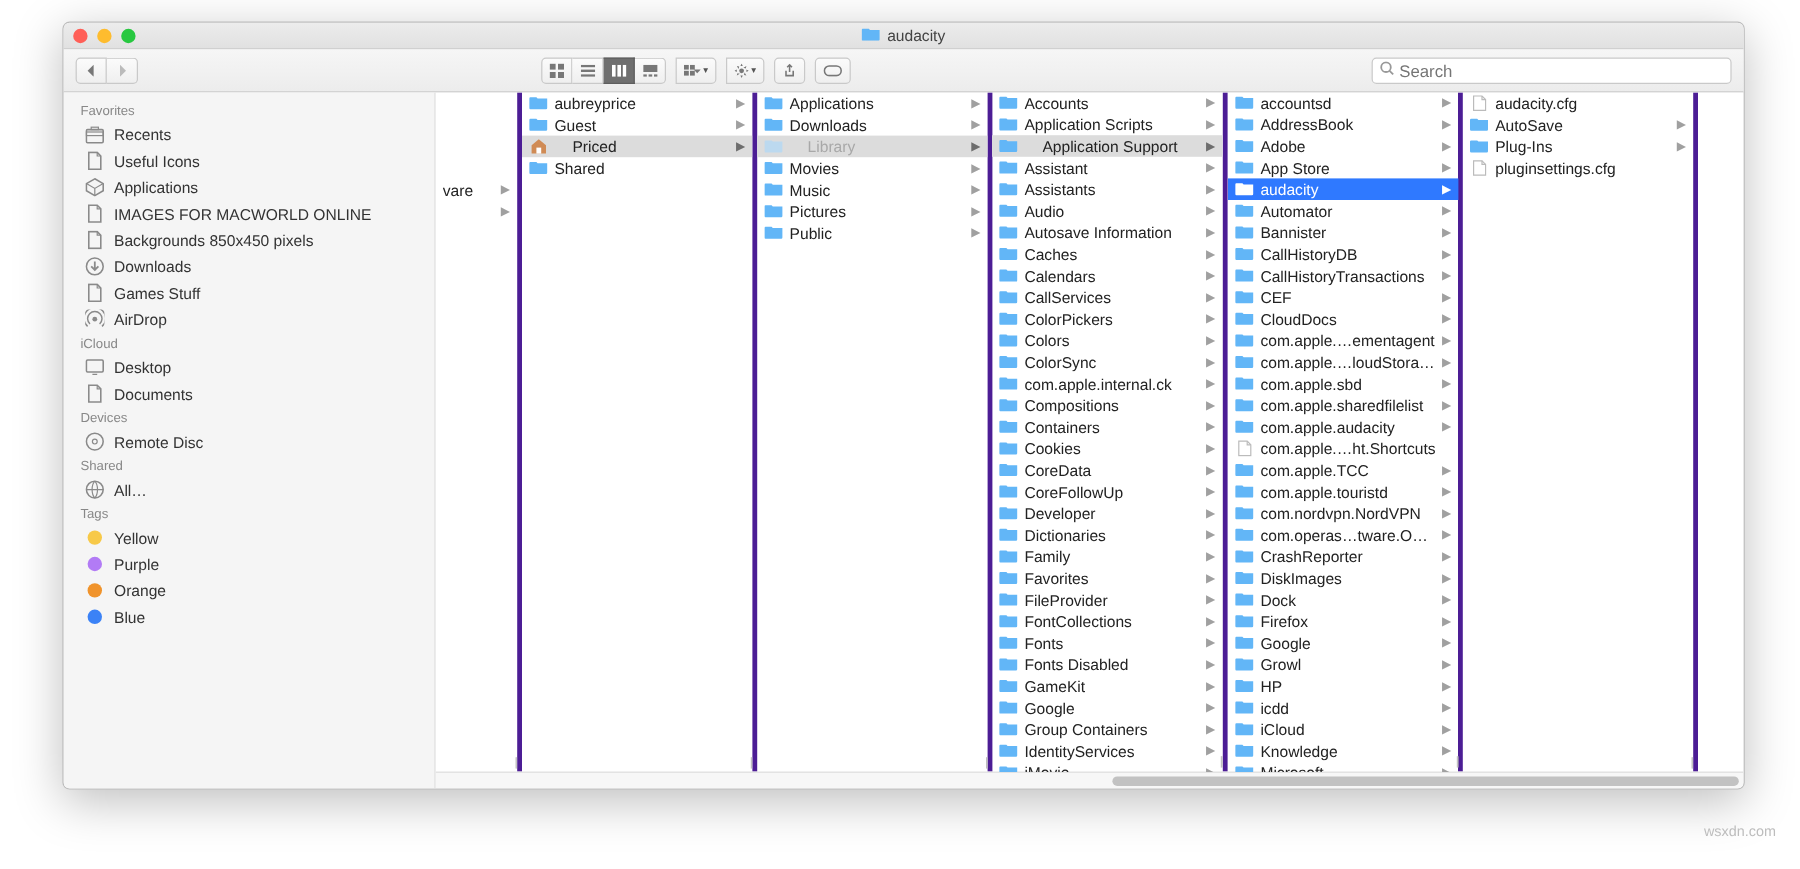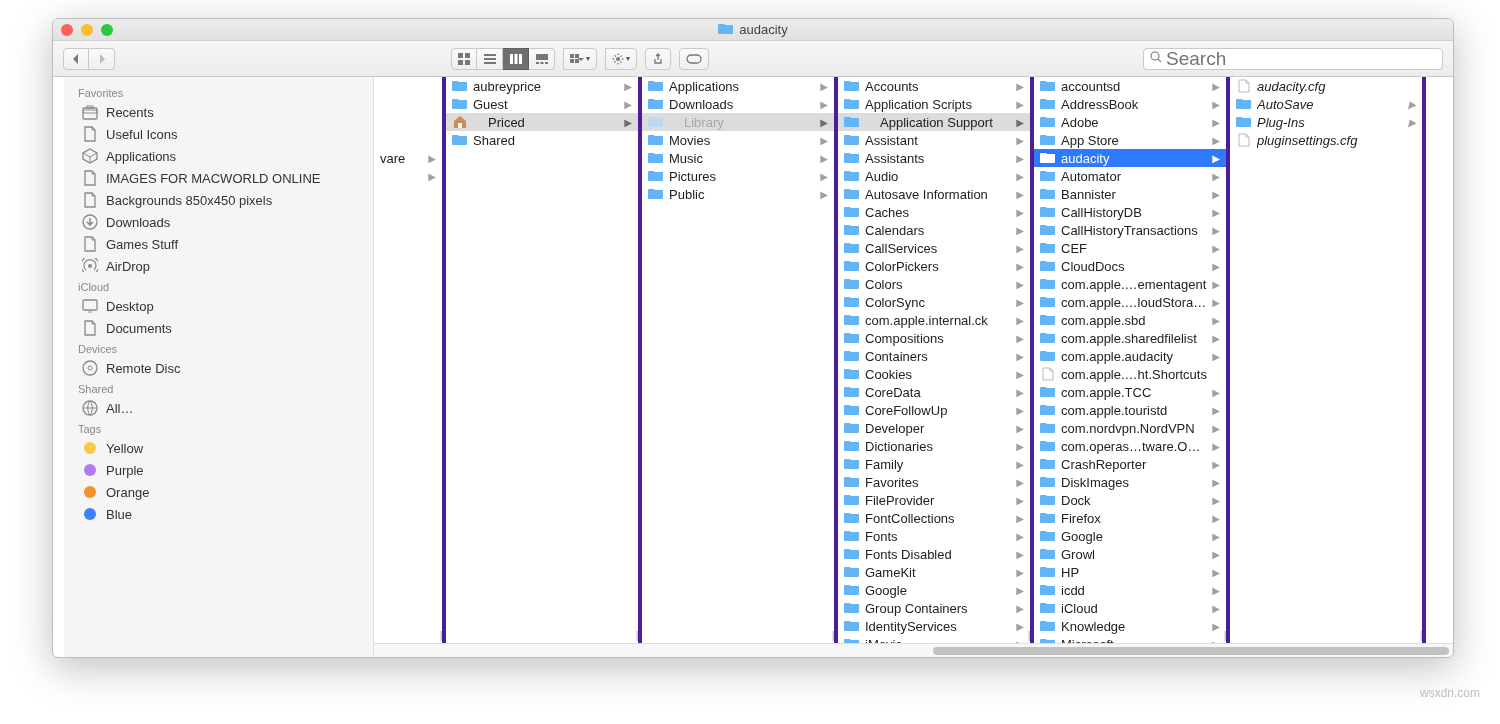--- a/index.html
+++ b/index.html
@@ -88,23 +88,23 @@
     width: 300px;
     height: 22px;
     border: 1px solid #c9c9c9;
     border-radius: 4px;
     background: #fff;
     display:flex; align-items:center;
     padding:0 6px;
     color:#999;
     gap:4px;
   }
-  .search input { border:none; outline:none; flex:1; font-size:19px; color:#777; background:transparent; }
+  .search input { border:none; outline:none; flex:1; font-size:14px; color:#777; background:transparent; }
   
-  .body { flex:1; display:flex; overflow:hidden;margin-left:11px; }
+  .body { flex:1; display:flex; overflow:hidden; }
   .sidebar {
     width: 310px;
     background:#f5f5f5;
     border-right:1px solid #dedede;
     overflow-y:auto;
     padding:6px 0 6px 0;
   }
   .sb-header {
     font-size:11px;
     color:#888;
@@ -1136,21 +1136,21 @@
                 <span class="ic">
                   <svg width="16" height="12" viewBox="0 0 16 12">
                     <path fill="#62b6f7" d="M1 1h5l1 1h8v8a1 1 0 01-1 1H1a1 1 0 01-1-1V2a1 1 0 011-1z"></path>
                   </svg>
                 </span>
                 <span class="lbl">Microsoft</span>
                 <span class="arrow">▶</span>
               </div>
               <div class="handle">||</div>
             </div>
-            <div class="col" style="width: 196px; font-style: italic;">
+            <div class="col" style="width: 196px;">
               <div class="row">
                 <span class="ic">
                   <svg width="12" height="14" viewBox="0 0 12 14">
                     <path fill="#fff" stroke="#bbb" d="M1 1h7l3 3v9H1z"></path>
                     <path fill="none" stroke="#bbb" d="M8 1v3h3"></path>
                   </svg>
                 </span>
                 <span class="lbl">audacity.cfg</span>
               </div>
               <div class="row">

